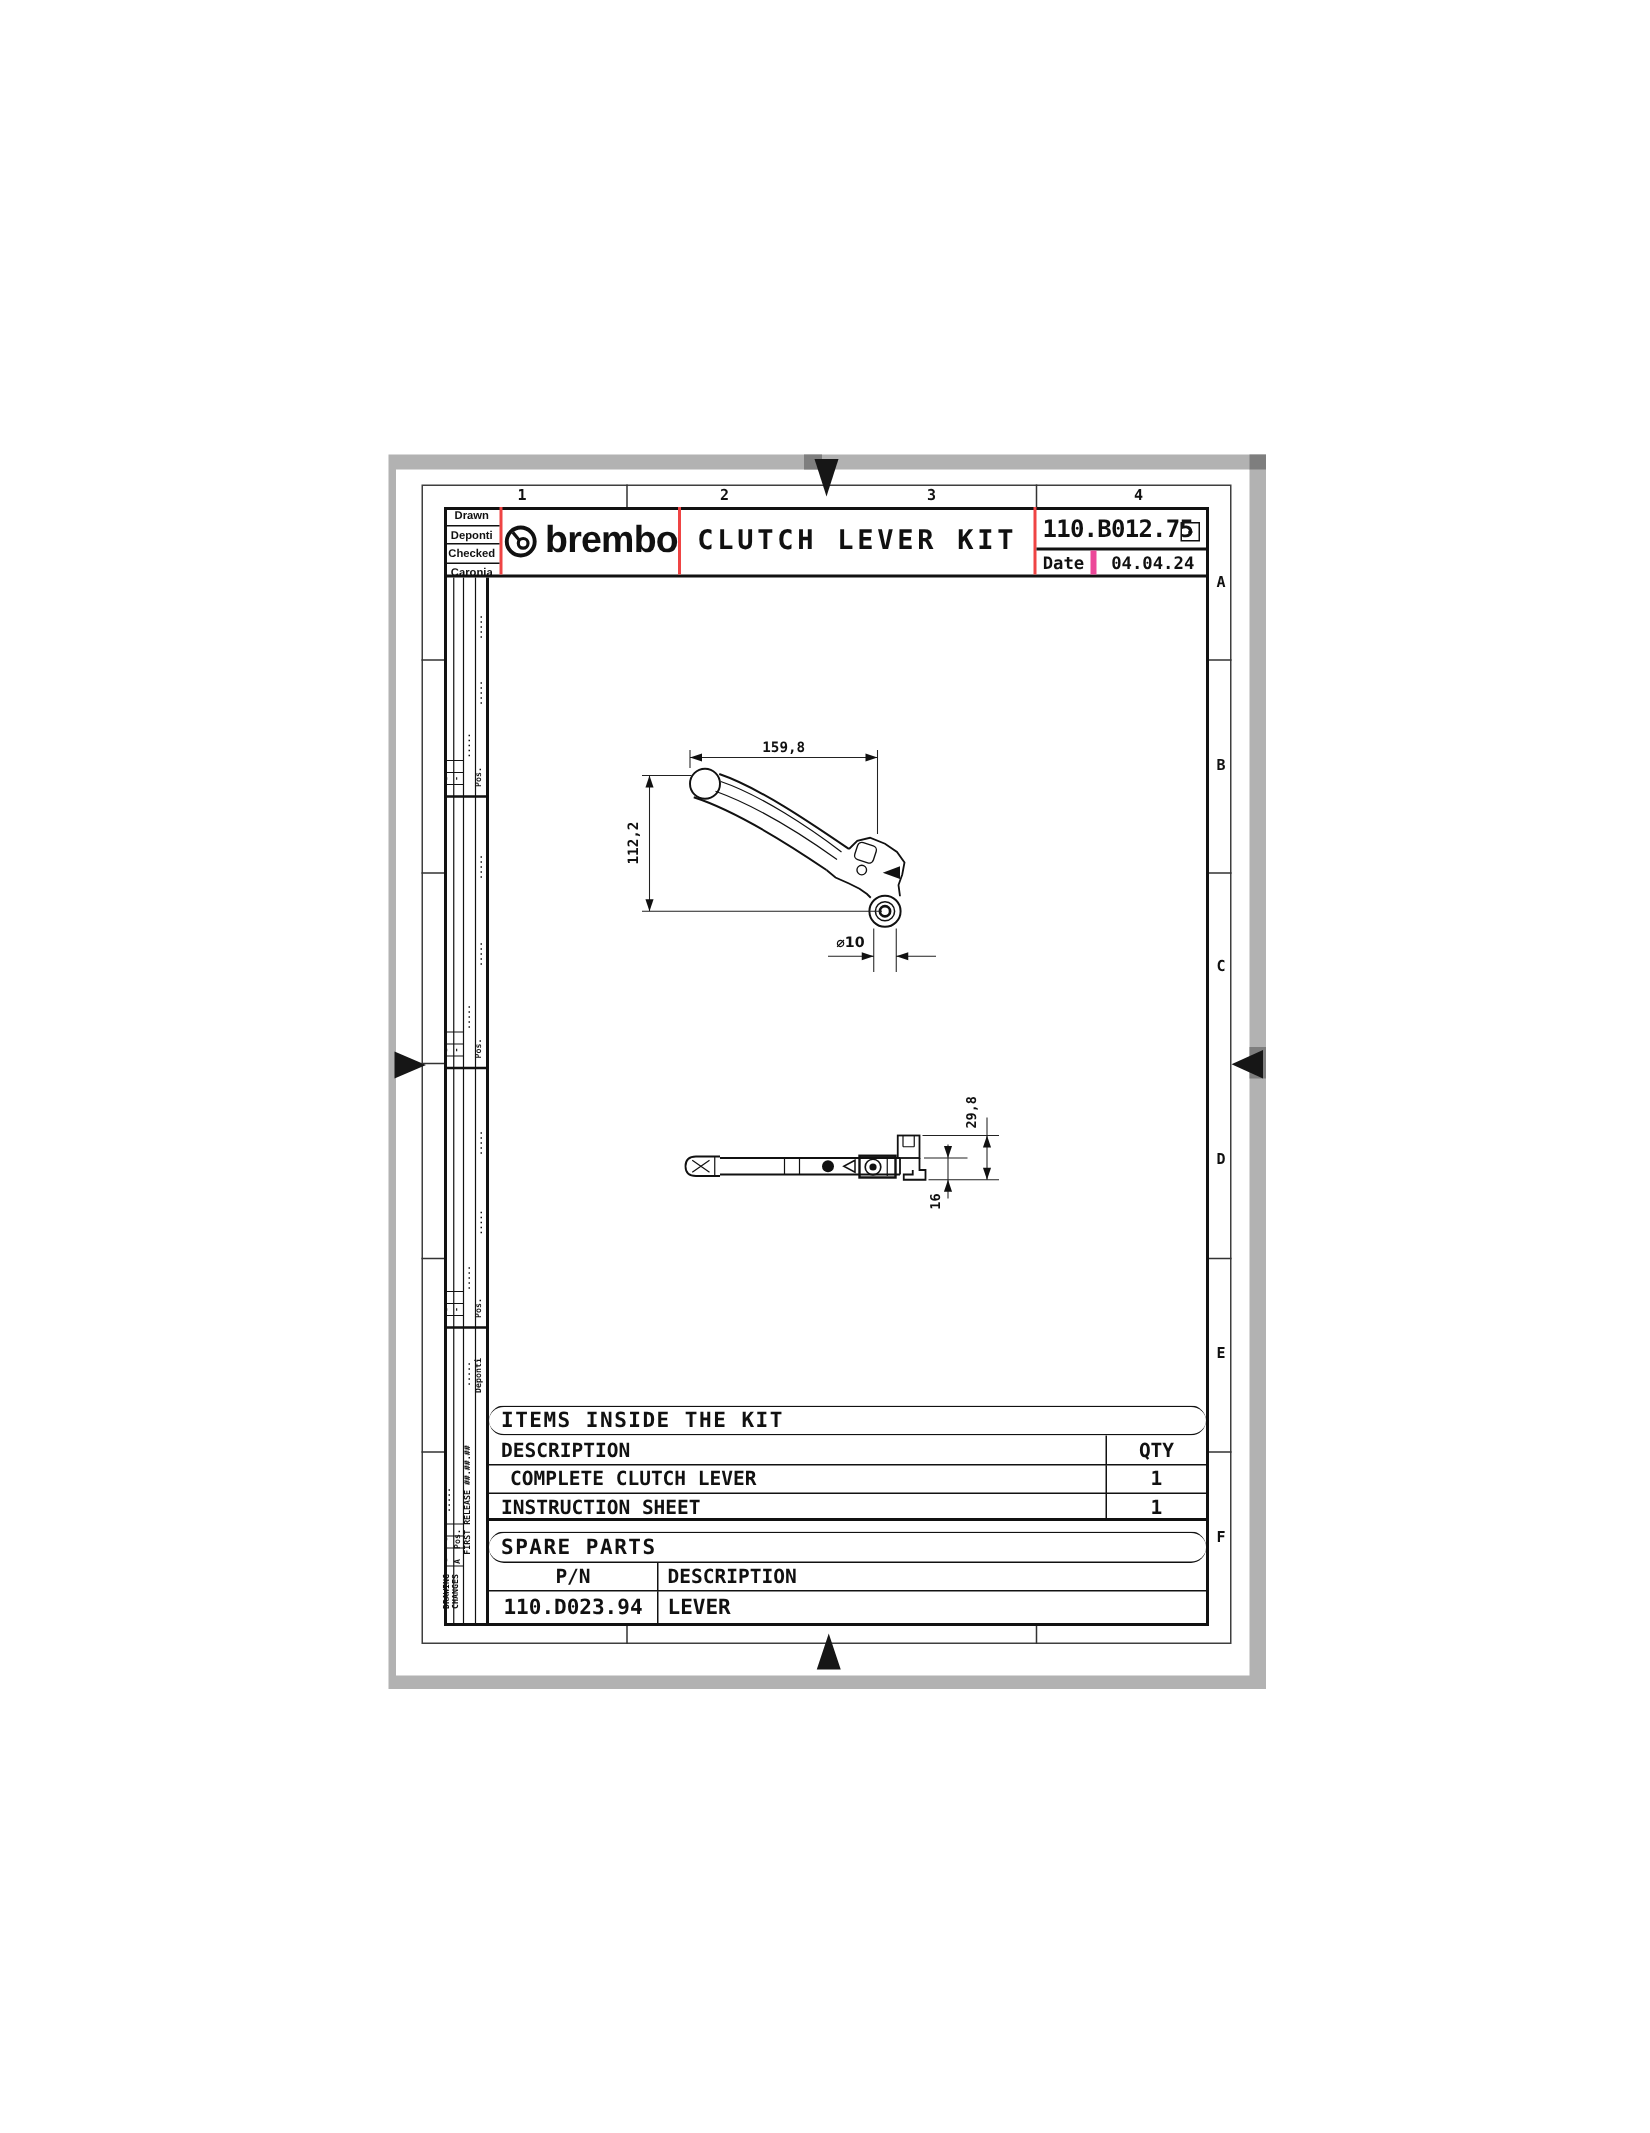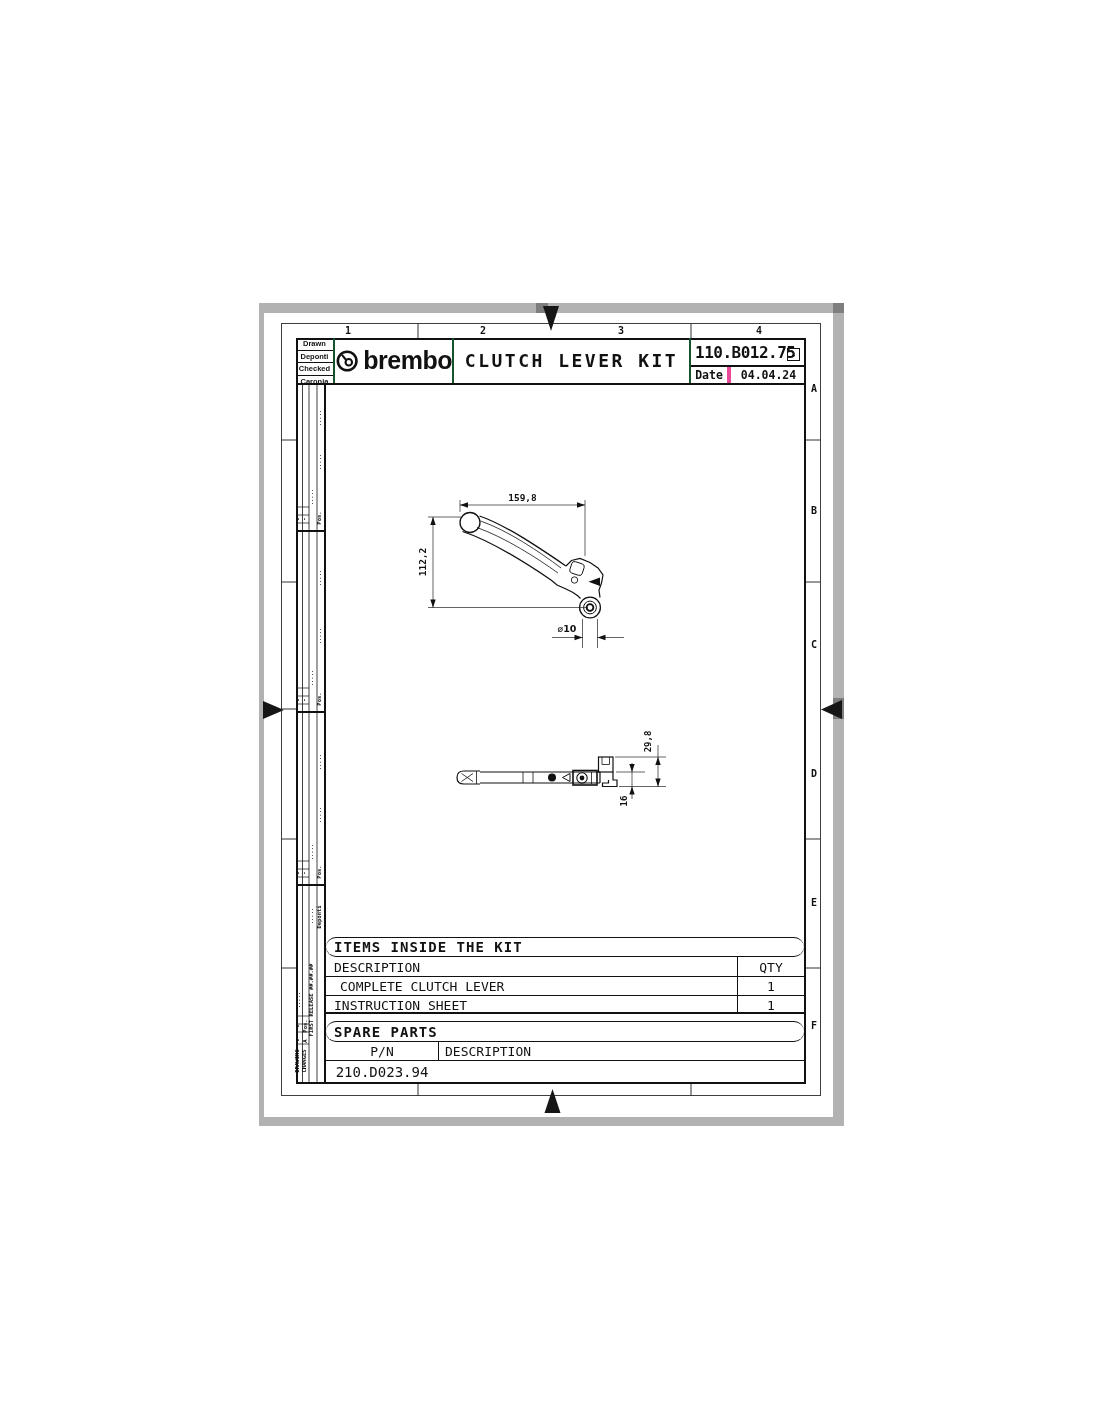--- a/index.html
+++ b/index.html
@@ -11,29 +11,29 @@
   .lft{display:flex;align-items:center;justify-content:flex-start;}
   
   .gray-frame{left:259px;top:303px;width:585px;height:823px;border-style:solid;border-color:#b2b2b2;border-width:10px 11px 9px 5px;}
   .accent{background:#7e7e7e;}
   
   .trim{left:281px;top:323px;width:540px;height:773px;border:1px solid #3f3f3f;}
   
   .frame{left:296px;top:338px;width:510px;height:746px;border:2px solid #111;}
   .zone{font-family:"DejaVu Sans Mono",monospace;font-weight:bold;font-size:10px;text-align:center;line-height:15px;}
   
-  .tb-cell{border-right:2px solid #14532d;}
+  .tb-cell{border-right:2px solid #ef4444;}
   .signer{font-family:"Liberation Sans",sans-serif;font-weight:bold;font-size:7.5px;line-height:11.7px;text-align:center;border-bottom:1px solid #111;}
   .signer:last-child{border-bottom:none;}
   .title-text{font-family:"DejaVu Sans Mono",monospace;font-weight:bold;font-size:18px;letter-spacing:2.5px;}
   .pn-text{font-family:"DejaVu Sans Mono",monospace;font-weight:bold;font-size:16px;letter-spacing:-0.5px;}
   .date-text{font-family:"DejaVu Sans Mono",monospace;font-weight:bold;font-size:12px;}
   .brand-text{font-family:"Liberation Sans",sans-serif;font-weight:bold;font-size:25px;letter-spacing:-0.5px;}
   
-  .trow{font-family:"DejaVu Sans Mono",monospace;font-weight:normal;font-size:13px;}
+  .trow{font-family:"DejaVu Sans Mono",monospace;font-weight:bold;font-size:13px;}
   .band{font-family:"DejaVu Sans Mono",monospace;font-weight:bold;font-size:14px;letter-spacing:1px;border-radius:10px;}
   
   text{fill:#111;}
   .dim{font-family:"DejaVu Sans Mono",monospace;font-weight:bold;font-size:9.5px;}
   .dims{font-family:"DejaVu Sans Mono",monospace;font-weight:bold;font-size:9px;}
   .dia{font-family:"DejaVu Sans",sans-serif;font-weight:bold;font-size:9.5px;}
   .tiny{font-family:"DejaVu Sans Mono",monospace;font-weight:bold;font-size:5.5px;}
 </style>
 </head>
 <body>
@@ -98,21 +98,22 @@
   <div class="abs" style="left:326px;top:996px;width:478px;height:18px;border-bottom:2px solid #111;">
     <span class="abs lft trow" style="left:0;top:0;width:411px;height:18px;padding-left:8px;">INSTRUCTION SHEET</span>
     <span class="abs ctr trow" style="left:411px;top:0;width:67px;height:18px;border-left:1px solid #111;">1</span>
   </div>
   <div class="abs band lft" style="left:326px;top:1021px;width:478px;height:21px;border-top:1px solid #111;border-bottom:1px solid #111;padding-left:8px;">SPARE PARTS</div>
   <div class="abs" style="left:326px;top:1042px;width:478px;height:19px;border-bottom:1px solid #111;">
     <span class="abs ctr trow" style="left:0;top:0;width:112px;height:19px;text-align:center;">P/N</span>
     <span class="abs lft trow" style="left:112px;top:0;width:366px;height:19px;border-left:1px solid #111;padding-left:6px;">DESCRIPTION</span>
   </div>
   <div class="abs" style="left:326px;top:1061px;width:478px;height:21px;">
-    <span class="abs ctr trow" style="left:0;top:0;width:112px;height:21px;font-size:14px;">210.D023.94</span>
+    <span class="abs ctr trow" style="left:0;top:0;width:112px;height:21px;font-size:14px;">110.D023.94</span>
+    <span class="abs lft trow" style="left:112px;top:0;width:366px;height:21px;border-left:1px solid #111;padding-left:6px;font-size:14px;">LEVER</span>
   </div>
 
   <svg class="abs" style="left:0;top:0;" width="1100" height="1422" viewBox="0 0 1100 1422">
 
     <g fill="#161616" stroke="none">
       <polygon points="543,306 559,306 551,331"></polygon>
       <polygon points="544.5,1113 560.5,1113 552.5,1089"></polygon>
       <polygon points="263,701 263,719 284,710"></polygon>
       <polygon points="842,700 842,719 821,709.5"></polygon>
     </g>

